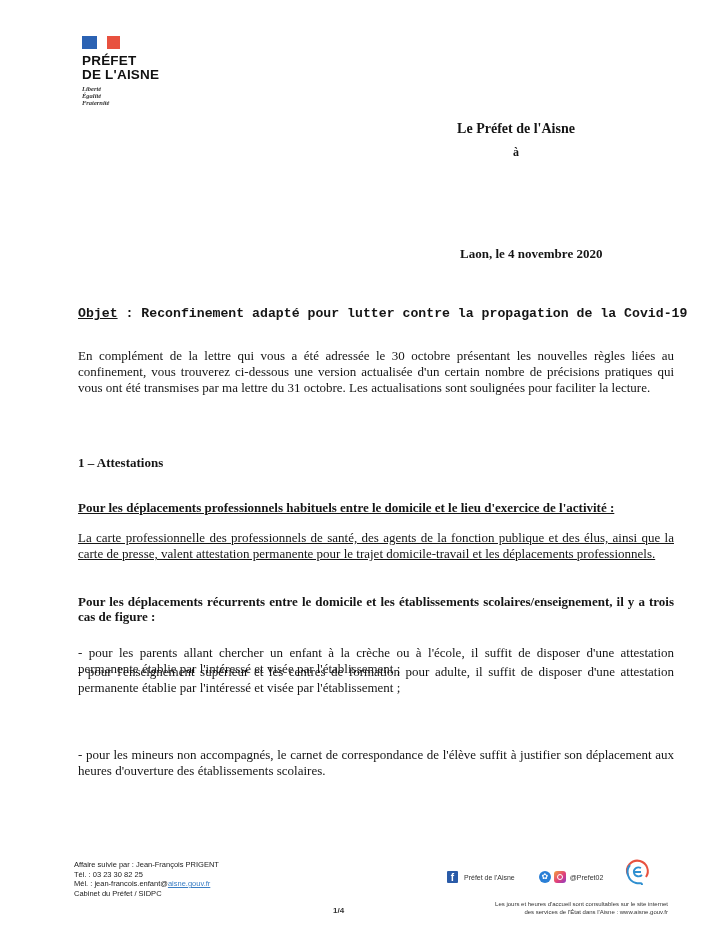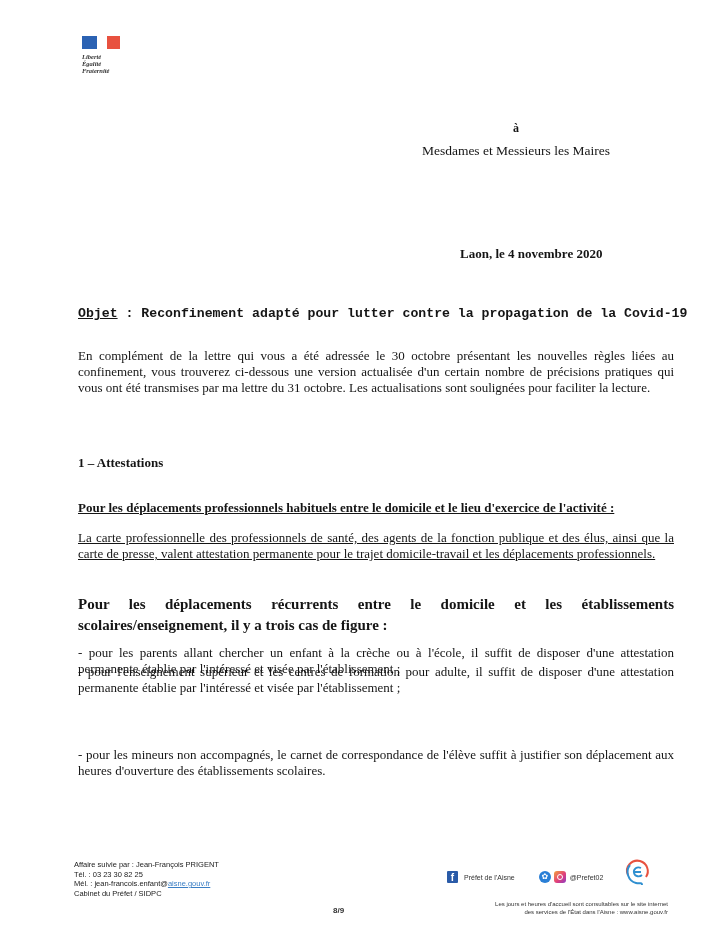--- a/index.html
+++ b/index.html
@@ -31,21 +31,21 @@
     .date { left: 460px; top: 246px; width: 215px; text-align: left; font-weight: bold; font-size: 13px; }
 
     
     .subject { left: 78px; top: 306px; width: 610px; font-weight: bold; font-size: 13.2px; font-family: Liberation Mono, monospace; }
     .subject .lbl { text-decoration: underline; }
     .para { left: 78px; width: 596px; font-size: 13px; line-height: 16px; text-align: justify; }
     .p-intro { top: 348px; }
     .section { left: 78px; top: 455px; font-weight: bold; font-size: 13px; }
     .h-under { left: 78px; top: 500px; width: 600px; font-weight: bold; font-size: 13px; text-decoration: underline; }
     .p-under { top: 530px; text-decoration: underline; }
-    .h-bold { left: 78px; top: 594px; width: 596px; font-weight: bold; font-size: 15px; line-height: 21px; text-align: justify; }
+    .h-bold { left: 78px; top: 594px; width: 596px; font-weight: bold; font-size: 13px; line-height: 15px; text-align: justify; }
     .p-item1 { top: 645px; }
     .p-item2 { top: 664px; }
     .p-item3 { top: 747px; }
 
     
     .footer-left {
       left: 74px; top: 860px; font-family: "Liberation Sans", sans-serif;
       font-size: 7.5px; line-height: 9.5px; color: #222;
     }
     .footer-left .link { color: #3a7ec4; text-decoration: underline; }
@@ -65,30 +65,34 @@
     }
   </style>
 </head>
 <body>
 
 <div class="abs logo">
   <div class="flag">
     <div class="blue"></div>
     <div class="red"></div>
   </div>
+  <div class="logo-title">
+    <div>PRÉFET</div>
+    <div>DE L'AISNE</div>
+  </div>
   <div class="motto">
     <div>Liberté</div>
     <div>Égalité</div>
     <div>Fraternité</div>
   </div>
 </div>
 
 <div class="abs recipient">
+  <div class="from">Le Préfet de l'Aisne</div>
   <div class="a">à</div>
-  <div>Mesdames et Messieurs les Maires</div>
 </div>
 <div class="abs date">Laon, le 4 novembre 2020</div>
 
 <div class="abs subject">
   <span class="lbl">Objet</span><span> : Reconfinement adapté pour lutter contre la propagation de la Covid-19</span>
 </div>
 
 <div class="abs para p-intro">En complément de la lettre qui vous a été adressée le 30 octobre présentant les nouvelles règles liées au confinement, vous trouverez ci-dessous une version actualisée d'un certain nombre de précisions pratiques qui vous ont été transmises par ma lettre du 31 octobre. Les actualisations sont soulignées pour faciliter la lecture.</div>
 <div class="abs section">1 – Attestations</div>
 <div class="abs h-under">Pour les déplacements professionnels habituels entre le domicile et le lieu d'exercice de l'activité :</div>
@@ -98,21 +102,21 @@
 <div class="abs para p-item2">- pour l'enseignement supérieur et les centres de formation pour adulte, il suffit de disposer d'une attestation permanente établie par l'intéressé et visée par l'établissement ;</div>
 <div class="abs para p-item3">- pour les mineurs non accompagnés, le carnet de correspondance de l'élève suffit à justifier son déplacement aux heures d'ouverture des établissements scolaires.</div>
 
 <div class="abs footer-left">
   <div>Affaire suivie par : Jean-François PRIGENT</div>
   <div>Tél. : 03 23 30 82 25</div>
   <div><span>Mél. : jean-francois.enfant@</span><span class="link">aisne.gouv.fr</span></div>
   <div>Cabinet du Préfet / SIDPC</div>
 </div>
 
-<div class="abs page-num">8/9</div>
+<div class="abs page-num">1/4</div>
 
 <div class="abs socials">
   <div class="fb">f</div>
   <span>Préfet de l'Aisne</span>
   <div class="tw">✿</div>
   <div class="ig"></div>
   <span>@Prefet02</span>
 </div>
 
 <svg class="abs marianne-e" viewBox="0 0 30 30">

